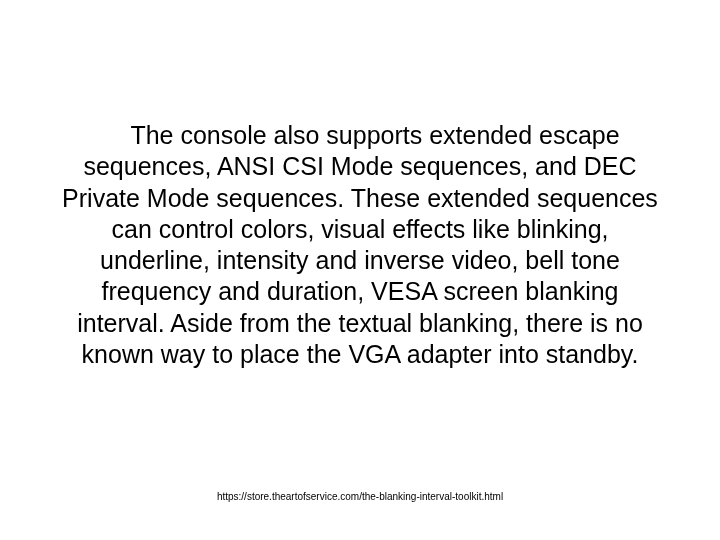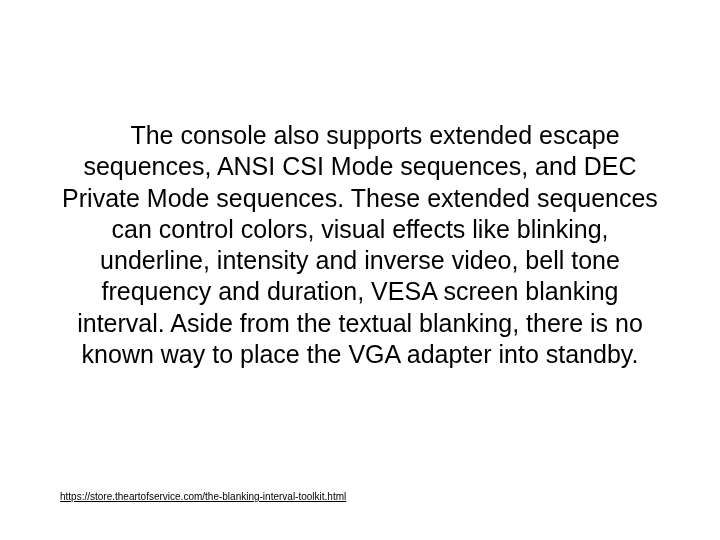--- a/index.html
+++ b/index.html
@@ -36,24 +36,23 @@
     text-align: center;
     font-size: 25px;
     line-height: 1.25;
     text-indent: 1.2em;
   }
   .footer-link {
     position: absolute;
     bottom: 38px;
     right: 60px;
     left: 60px;
-    text-align: left;
+    text-align: center;
     font-size: 10px;
     color: #000;
-    text-decoration: underline;
   }
 </style>
 </head>
 <body>
 
 <div class="slide">
 
   <div class="body-text">The console also supports extended escape sequences, ANSI CSI Mode sequences, and DEC Private Mode sequences. These extended sequences can control colors, visual effects like blinking, underline, intensity and inverse video, bell tone frequency and duration, VESA screen blanking interval. Aside from the textual blanking, there is no known way to place the VGA adapter into standby.</div>
 
   <div class="footer-link">https://store.theartofservice.com/the-blanking-interval-toolkit.html</div>

